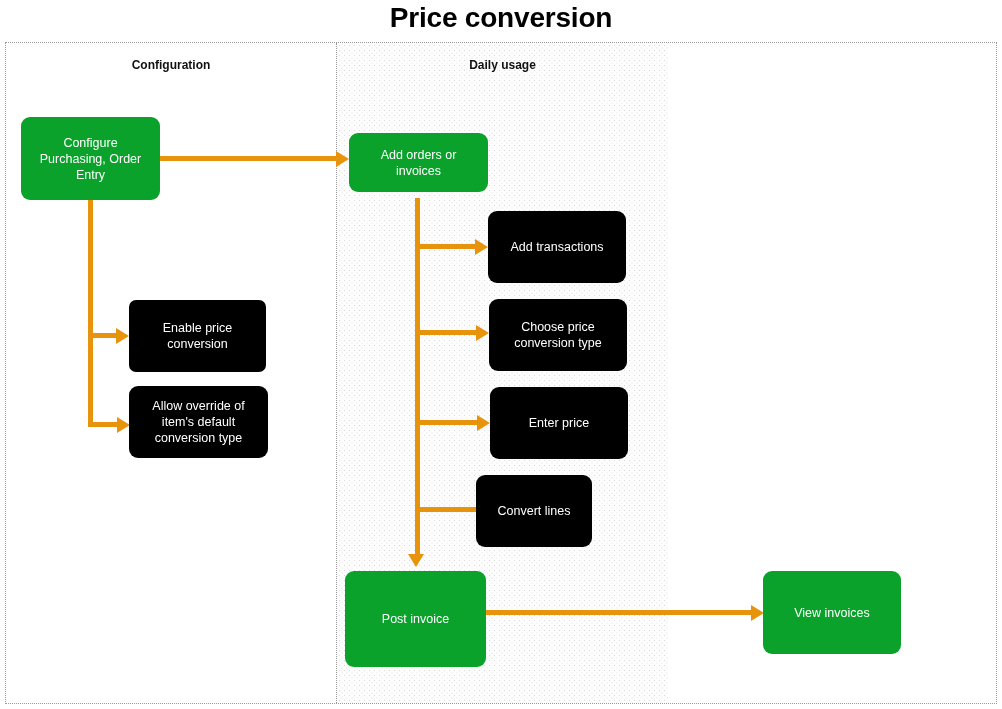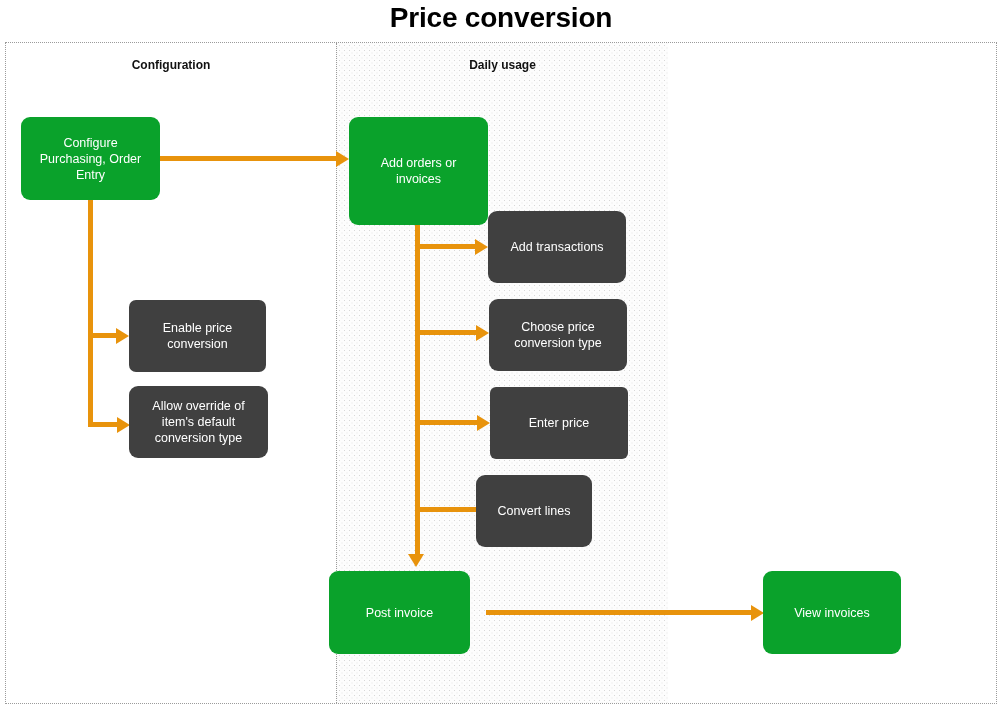--- a/index.html
+++ b/index.html
@@ -83,21 +83,21 @@
     align-items: center;
     justify-content: center;
     text-align: center;
     color: #ffffff;
     font-size: 12.5px;
     line-height: 16px;
     padding: 4px 8px;
     z-index: 4;
   }
   .node-green { background: #0aa22b; }
-  .node-navy  { background: #404040; }
+  .node-navy  { background: #000000; }
   
   .conn {
     position: absolute;
     background: #e8930c;
     z-index: 3;
   }
   .conn-h { height: 5px; }
   .conn-v { width: 5px; }
   .arrow-right {
     position: absolute;
@@ -166,41 +166,41 @@
   </div>
 
   <div class="node node-navy" style="left:129px; top:300px; width:137px; height:72px;border-radius:7px;">
     <span>Enable price conversion</span>
   </div>
 
   <div class="node node-navy" style="left:129px; top:386px; width:139px; height:72px;text-align:center;">
     <span>Allow override of item's default conversion type</span>
   </div>
 
-  <div class="node node-green" style="left:349px; top:117px; width:139px; height:108px;">
+  <div class="node node-green" style="left:349px; top:133px; width:139px; height:59px;">
     <span>Add orders or invoices</span>
   </div>
 
   <div class="node node-navy" style="left:488px; top:211px; width:138px; height:72px;">
     <span>Add transactions</span>
   </div>
 
   <div class="node node-navy" style="left:489px; top:299px; width:138px; height:72px;">
     <span>Choose price conversion type</span>
   </div>
 
-  <div class="node node-navy" style="left:490px; top:387px; width:138px; height:72px;border-radius:6px;">
+  <div class="node node-navy" style="left:490px; top:387px; width:138px; height:72px;">
     <span>Enter price</span>
   </div>
 
   <div class="node node-navy" style="left:476px; top:475px; width:116px; height:72px;">
     <span>Convert lines</span>
   </div>
 
-  <div class="node node-green" style="left:329px; top:571px; width:141px; height:83px;">
+  <div class="node node-green" style="left:345px; top:571px; width:141px; height:96px;">
     <span>Post invoice</span>
   </div>
 
   <div class="node node-green" style="left:763px; top:571px; width:138px; height:83px;">
     <span>View invoices</span>
   </div>
 
 </div>
 
 </body></html>

